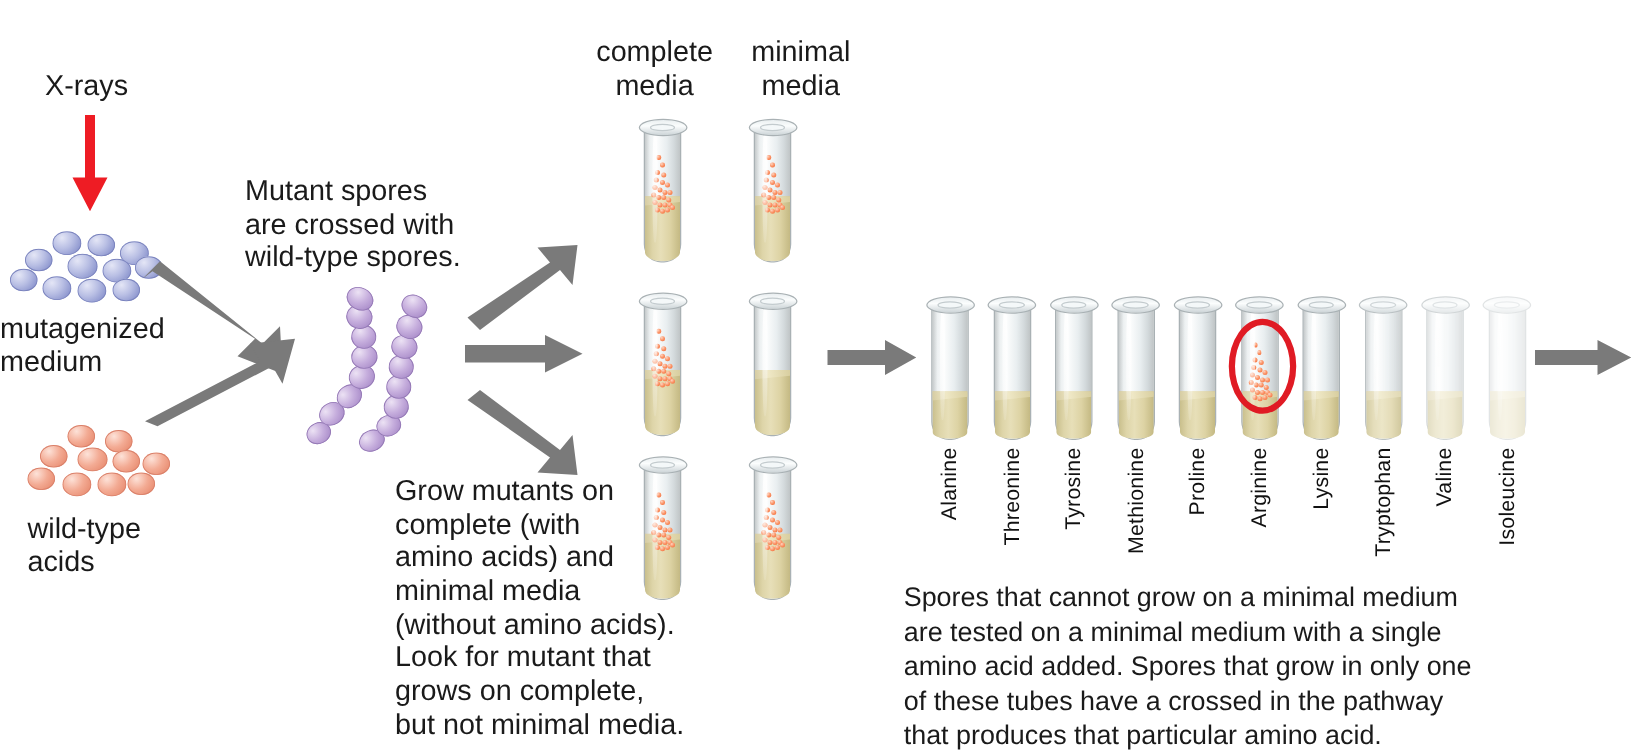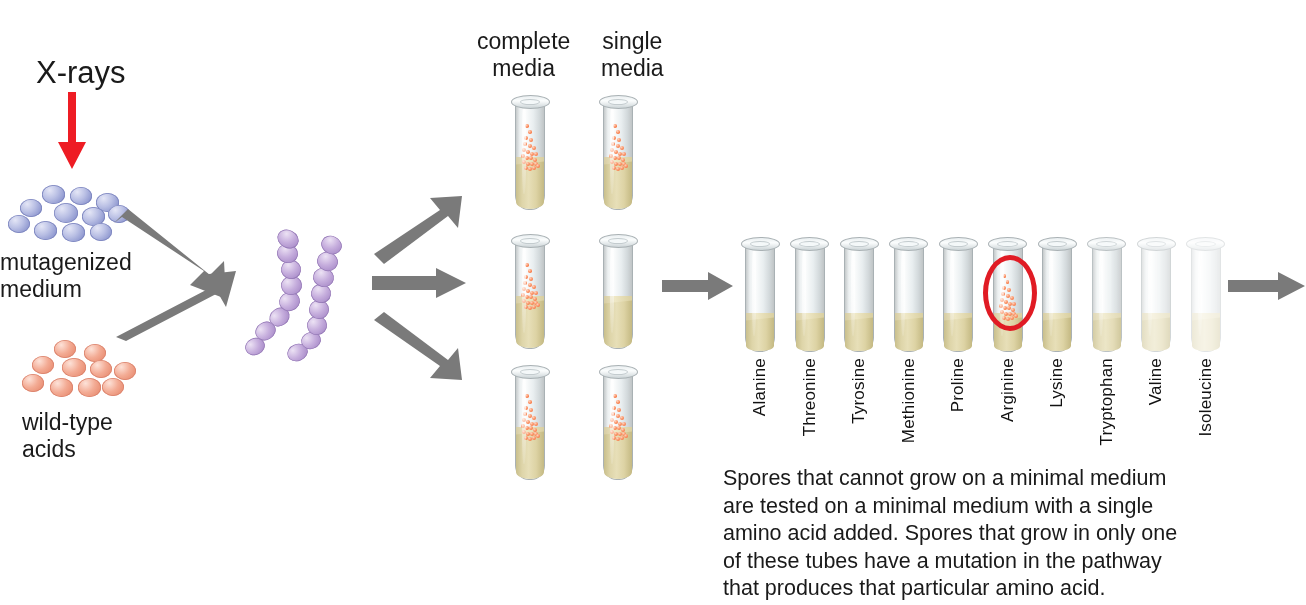--- a/index.html
+++ b/index.html
@@ -20,21 +20,21 @@
   }
   .abs { position: absolute; }
   .txt {
     font-family: "Liberation Sans", sans-serif;
     color: #1a1a1a;
     white-space: pre;
     line-height: 1.16;
   }
 
   
-  .label-xrays { font-size: 31px; left: 36px; top: 55px; }
+  .label-xrays { font-size: 23px; left: 36px; top: 55px; }
   .label-mutagenized { font-size: 23px; left: 0px; top: 249px; text-align: left; }
   .label-wildtype { font-size: 23px; left: 22px; top: 409px; }
   .label-cross { font-size: 23px; left: 196px; top: 139px; }
   .label-grow { font-size: 23px; left: 316px; top: 379px; }
   .label-complete { font-size: 23px; left: 477px; top: 28px; text-align: center; }
   .label-minimal { font-size: 23px; left: 601px; top: 28px; text-align: center; }
   .caption-bottom { font-size: 21.5px; left: 723px; top: 465px; line-height: 1.28; }
 
   
   .xray-arrow { left: 57px; top: 92px; width: 30px; height: 78px; }
@@ -196,20 +196,23 @@
   <div class="abs txt label-wildtype">wild-type
 acids</div>
 
   <svg class="abs gray-arrow" style="left:110px; top:215px;" width="125" height="75" viewBox="0 0 125 75">
     <polygon points="0,0 14,-14 96,52 110,38 112,76 76,62 90,48 8,-6" fill="#7a7a7a" transform="translate(4,8)"></polygon>
   </svg>
   <svg class="abs gray-arrow" style="left:112px; top:265px;" width="128" height="80" viewBox="0 0 128 80">
     <polygon points="4,72 96,24 88,10 124,6 114,42 106,28 14,76" fill="#7a7a7a"></polygon>
   </svg>
 
+  <div class="abs txt label-cross">Mutant spores
+are crossed with
+wild-type spores.</div>
 
   <div class="abs" style="left:243px; top:230px; width:100px; height:130px;">
 
     <div class="spore purple" style="left:2px;  top:108px; width:20px; height:17px; transform:rotate(-25deg);"></div>
     <div class="spore purple" style="left:12px; top:92px;  width:21px; height:18px; transform:rotate(-30deg);"></div>
     <div class="spore purple" style="left:26px; top:78px;  width:21px; height:18px; transform:rotate(-35deg);"></div>
     <div class="spore purple" style="left:36px; top:62px;  width:21px; height:19px; transform:rotate(-18deg);"></div>
     <div class="spore purple" style="left:38px; top:46px;  width:21px; height:19px; transform:rotate(-6deg);"></div>
     <div class="spore purple" style="left:38px; top:30px;  width:20px; height:19px; transform:rotate(8deg);"></div>
     <div class="spore purple" style="left:34px; top:14px;  width:21px; height:19px; transform:rotate(16deg);"></div>
@@ -230,21 +233,21 @@
   </svg>
   <svg class="abs gray-arrow" style="left:372px; top:268px;" width="95" height="30" viewBox="0 0 95 30">
     <polygon points="0,8 64,8 64,0 94,15 64,30 64,22 0,22" fill="#7a7a7a"></polygon>
   </svg>
   <svg class="abs gray-arrow" style="left:372px; top:310px;" width="92" height="72" viewBox="0 0 92 72">
     <polygon points="2,10 68,56 58,68 90,70 86,38 76,50 12,2" fill="#7a7a7a"></polygon>
   </svg>
 
   <div class="abs txt label-complete">complete
 media</div>
-  <div class="abs txt label-minimal">single
+  <div class="abs txt label-minimal">minimal
 media</div>
 
   <div class="tube" style="left:515px; top:98px; width:30px; height:112px;">
     <div class="tube-body"></div>
     <div class="tube-media" style="height:52px;">
       <div class="tube-media-inner"></div>
         <div class="tube-media-surface"></div>
     </div>
     <div class="tube-spores">
       <div class="sp" style="left:10px;top:26px;width:3.5px;height:3.5px;"></div>
@@ -418,20 +421,28 @@
       <div class="sp" style="left:19px;top:64px;width:4px;height:4px;"></div>
       <div class="sp" style="left:9px;top:68px;width:4px;height:4px;"></div>
       <div class="sp" style="left:13px;top:69px;width:4px;height:4px;"></div>
       <div class="sp" style="left:17px;top:68px;width:4px;height:4px;"></div>
       <div class="sp" style="left:21px;top:66px;width:4px;height:4px;"></div>
     </div>
     <div class="tube-gloss"></div>
     <div class="tube-rim"></div>
   </div>
 
+  <div class="abs txt label-grow">Grow mutants on
+complete (with
+amino acids) and
+minimal media
+(without amino acids).
+Look for mutant that
+grows on complete,
+but not minimal media.</div>
 
   <svg class="abs gray-arrow" style="left:662px; top:272px;" width="72" height="28" viewBox="0 0 72 28">
     <polygon points="0,8 46,8 46,0 71,14 46,28 46,20 0,20" fill="#7a7a7a"></polygon>
   </svg>
 
   <div class="abs" style="left:0; top:0; width:1306px; height:605px;">
 
   <div class="tube" style="left: 745px; top: 240px; width: 30px; height: 112px; opacity: 1;">
         <div class="tube-body"></div>
         <div class="tube-media" style="height: 38px;">
@@ -561,16 +572,16 @@
 
   <div class="red-circle" style="left:983px; top:255px; width:54px; height:76px;"></div>
 
   <svg class="abs gray-arrow" style="left:1228px; top:272px;" width="78" height="28" viewBox="0 0 78 28">
     <polygon points="0,8 50,8 50,0 77,14 50,28 50,20 0,20" fill="#7a7a7a"></polygon>
   </svg>
 
   <div class="abs txt caption-bottom">Spores that cannot grow on a minimal medium
 are tested on a minimal medium with a single
 amino acid added. Spores that grow in only one
-of these tubes have a mutation in the pathway
+of these tubes have a crossed in the pathway
 that produces that particular amino acid.</div>
 
 </div>
 
 </body></html>

